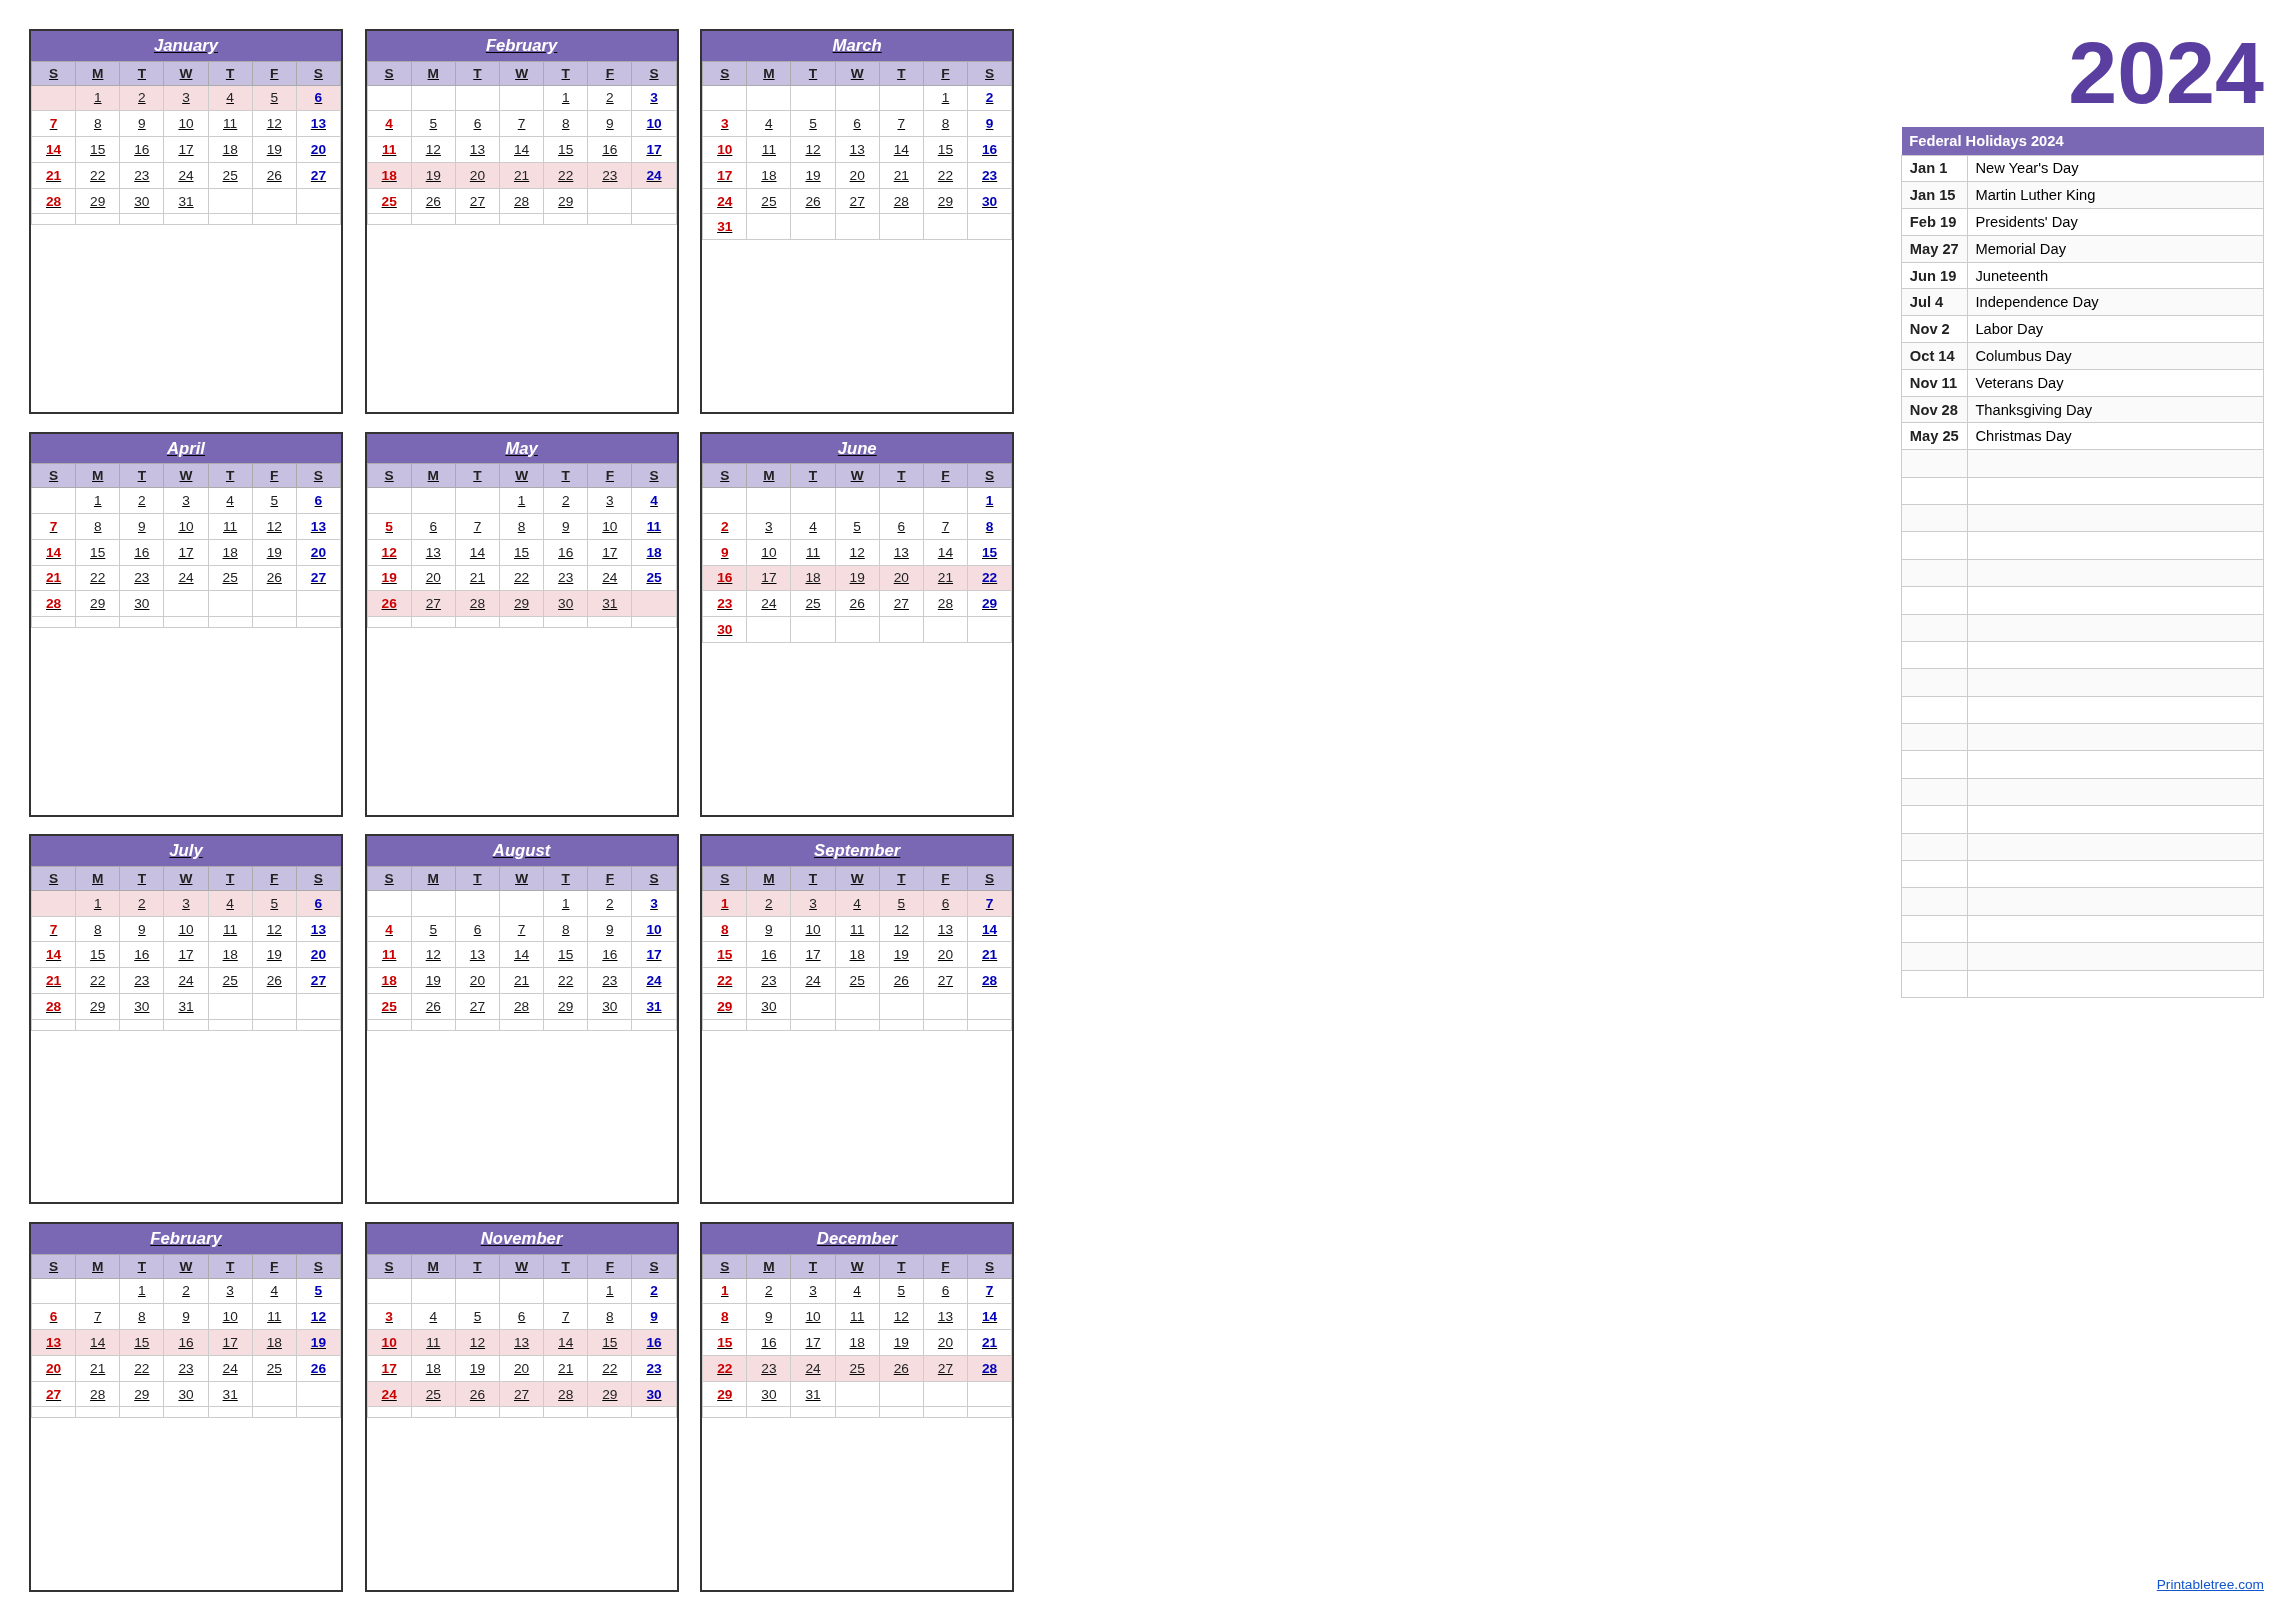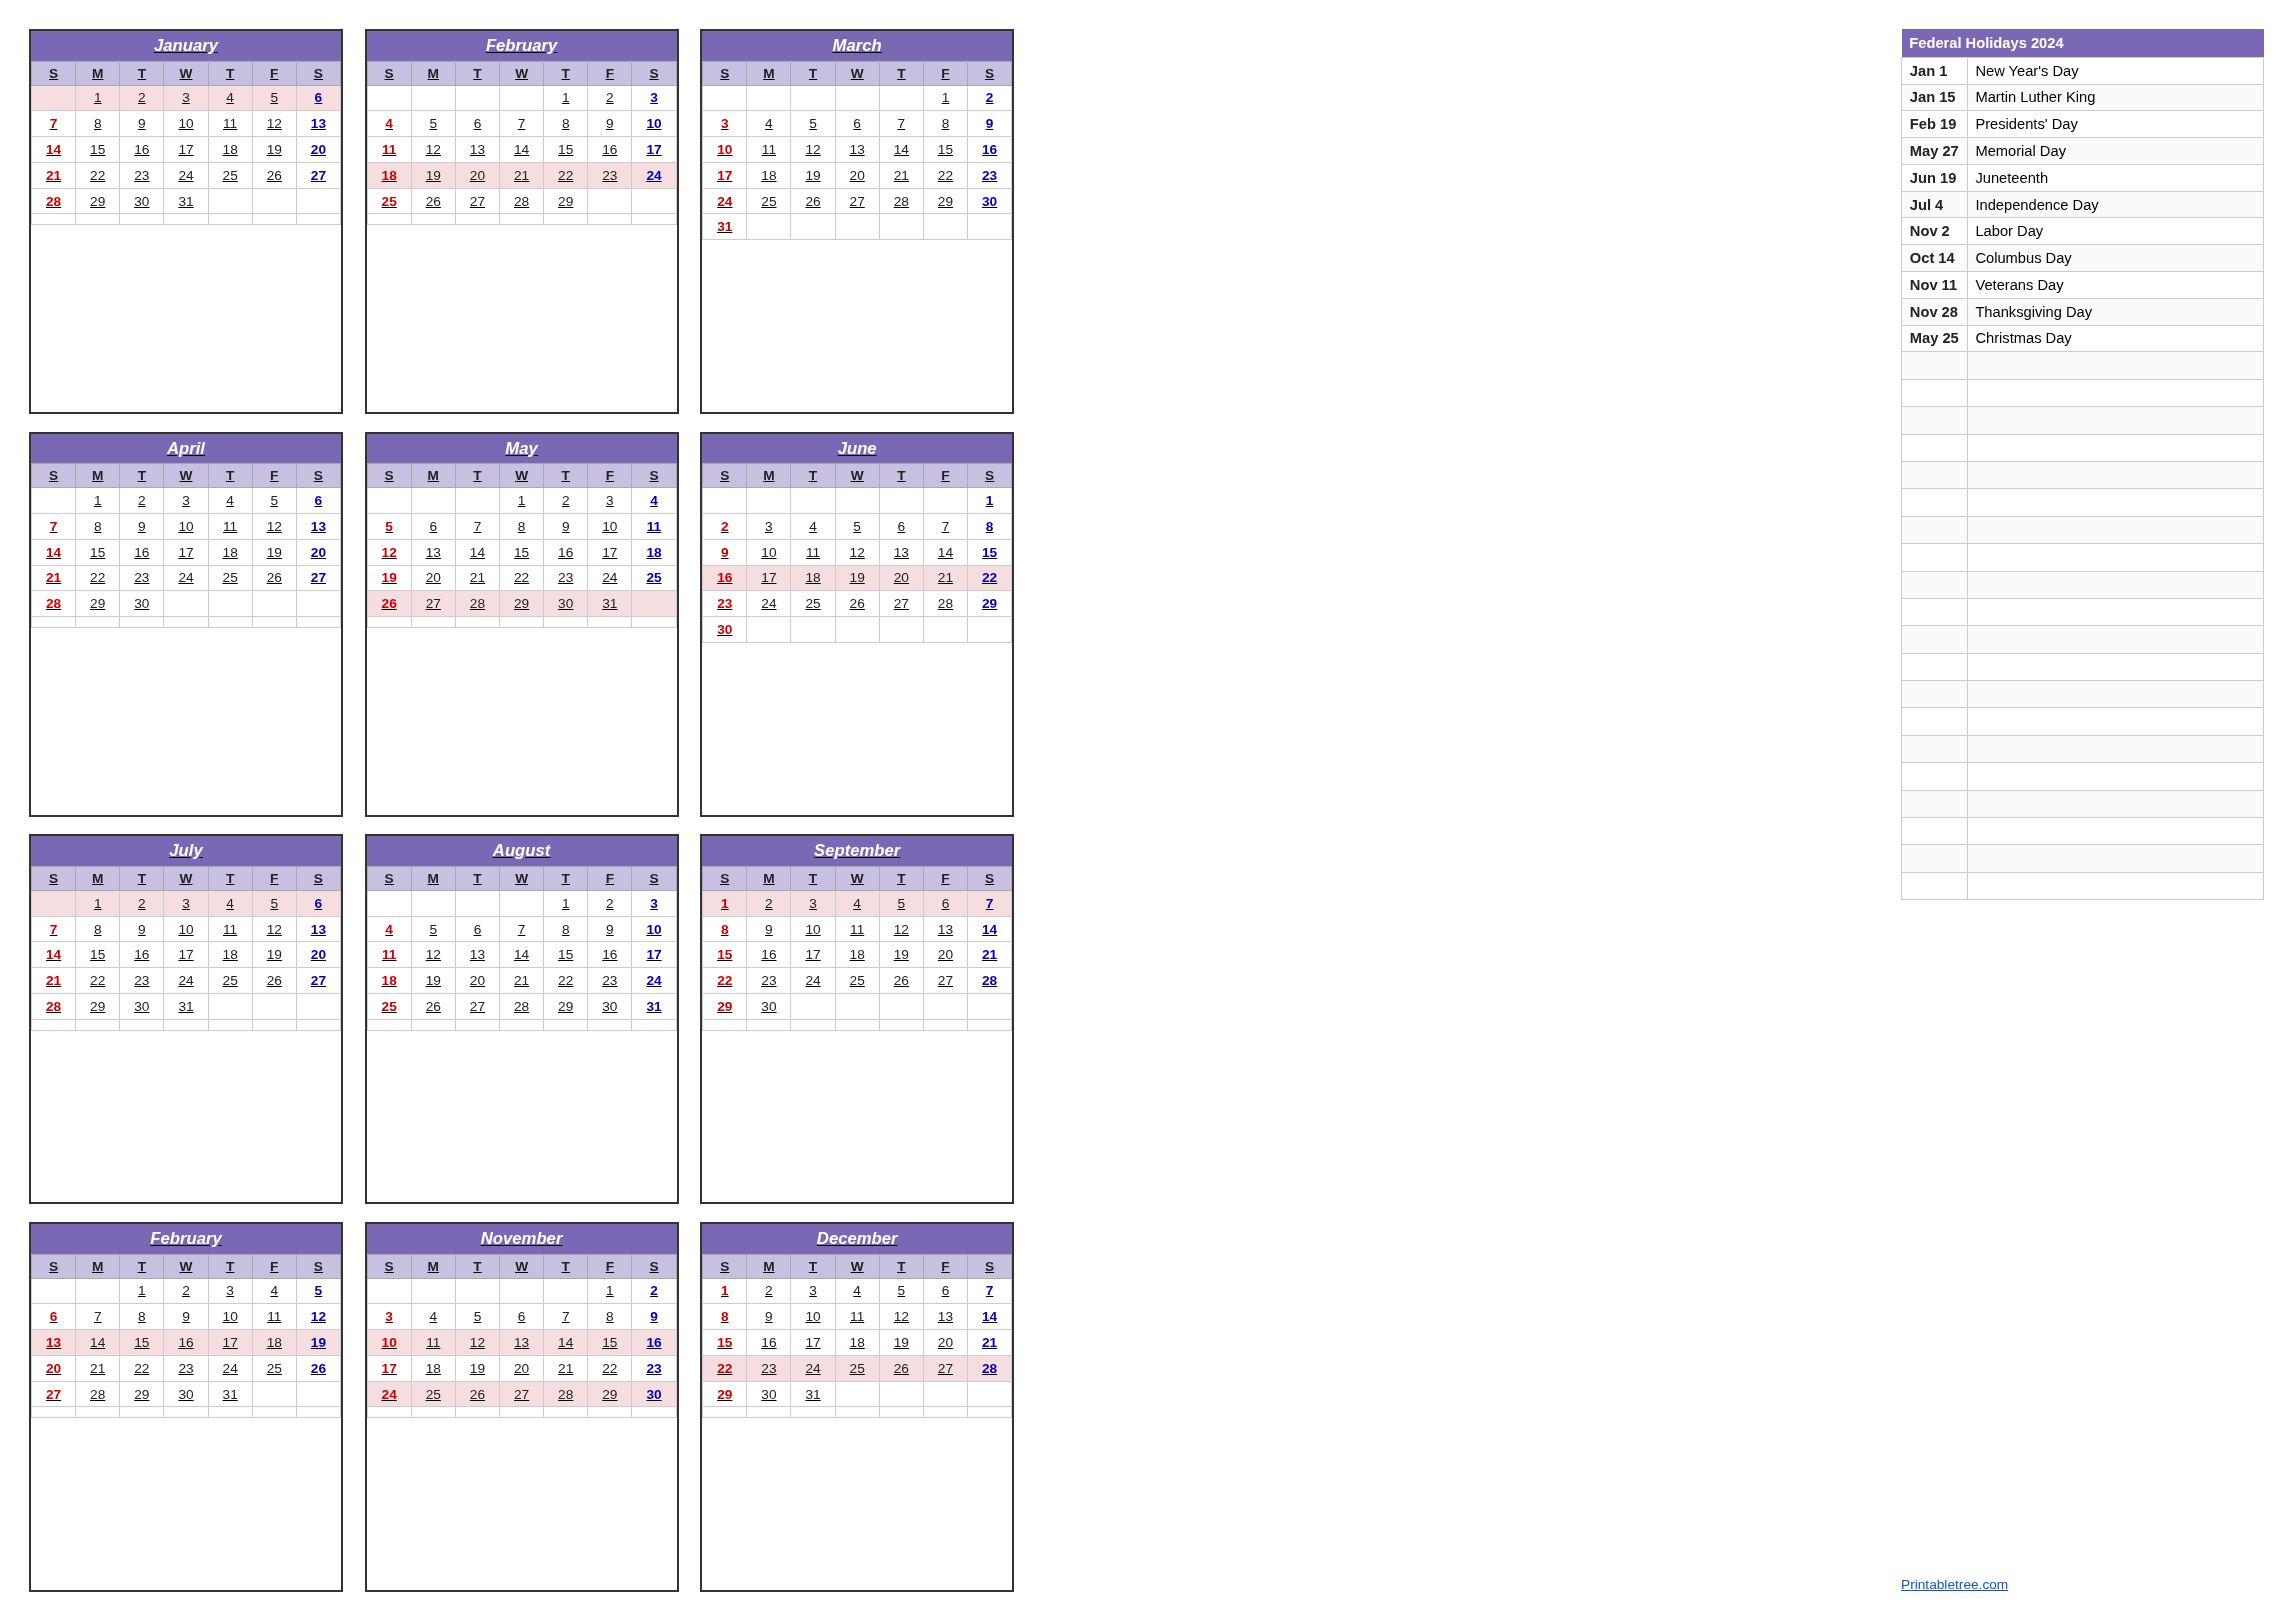--- a/index.html
+++ b/index.html
@@ -95,20 +95,21 @@
       white-space: nowrap;
       font-weight: bold;
       color: #222;
       width: 59px;
     }
     .holidays-table tr:nth-child(even) td { background: #fafafa; }
 
     .footer-link {
       color: #1155cc;
       font-size: 13.7px;
+      text-align: right;
       margin-top: auto;
       padding-top: 19.6px;
       text-decoration: underline;
     }
     
     .holidays-table td.empty-cell {
       height: 27.4px;
     }
   </style>
 </head>
@@ -976,20 +977,21 @@
             <td class="empty"></td>
             <td class="empty"></td>
             <td class="empty"></td>
           </tr>
         </tbody>
       </table>
     </div>
   </div>
 
 <div class="right-panel">
+  <div class="year-display">2024</div>
   <table class="holidays-table">
     <thead>
       <tr>
         <th colspan="2">Federal Holidays 2024</th>
       </tr>
     </thead>
     <tbody id="holidays-tbody">
 
     <tr>
           <td>Jan 1</td>

